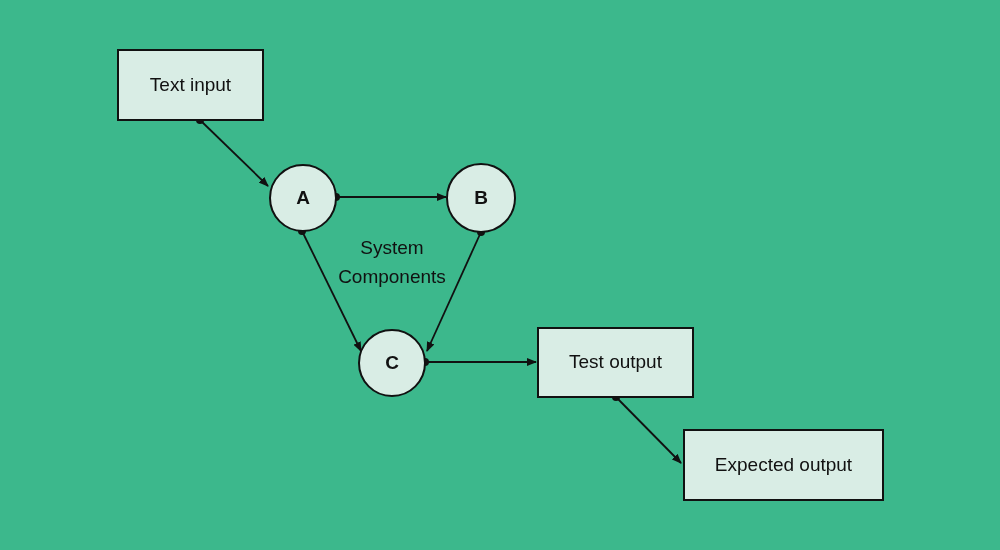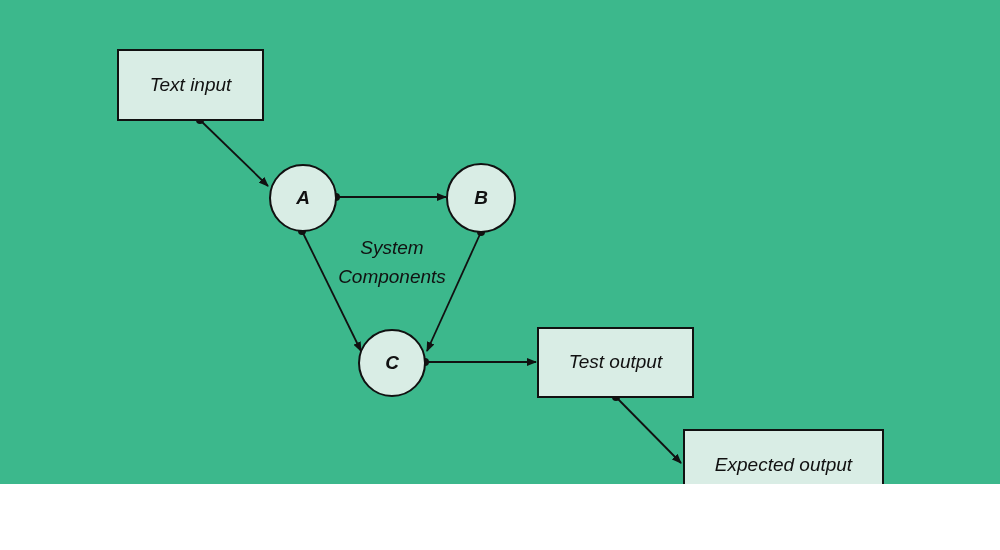--- a/index.html
+++ b/index.html
@@ -3,25 +3,24 @@
 <meta charset="utf-8">
 <style>
   html, body {
     margin: 0;
     padding: 0;
     background: #ffffff;
   }
   #canvas {
     position: relative;
     width: 1000px;
-    height: 484px;
+    height: 550px;
     background: #3CB88C;
     overflow: hidden;
     font-family: "Liberation Sans", sans-serif;
-    font-style: italic;
   }
   #diagram-svg {
     position: absolute;
     left: 0;
     top: 0;
     width: 1000px;
     height: 550px;
   }
   .node-box-label,
   .node-circle-label,

